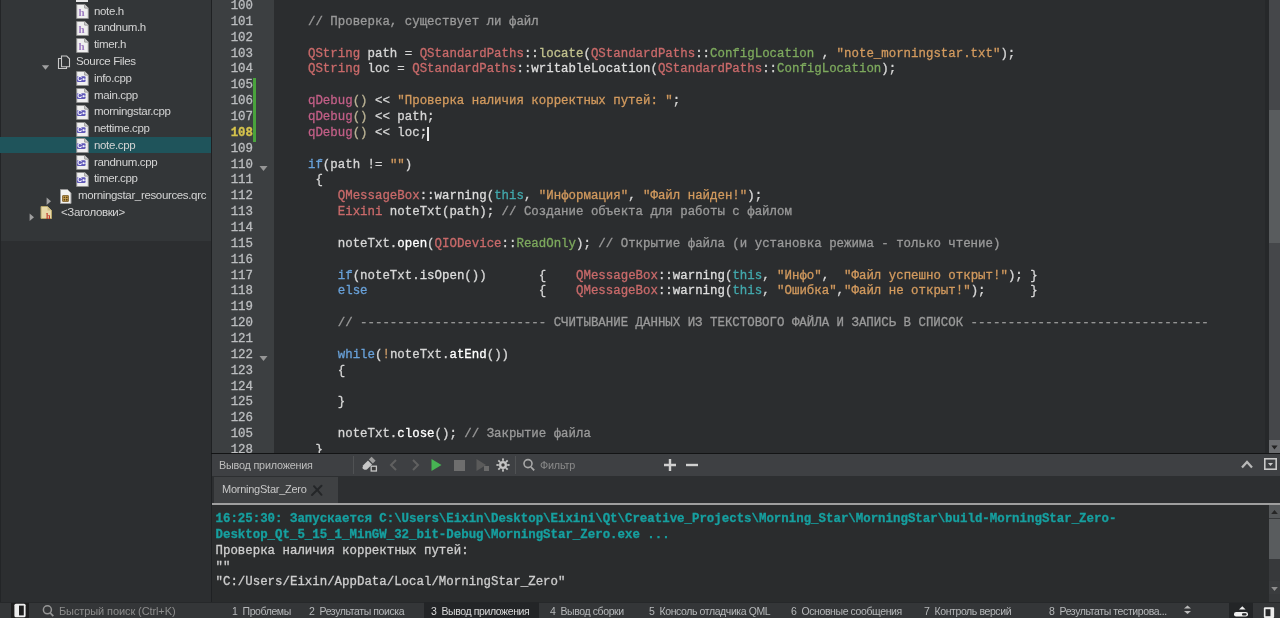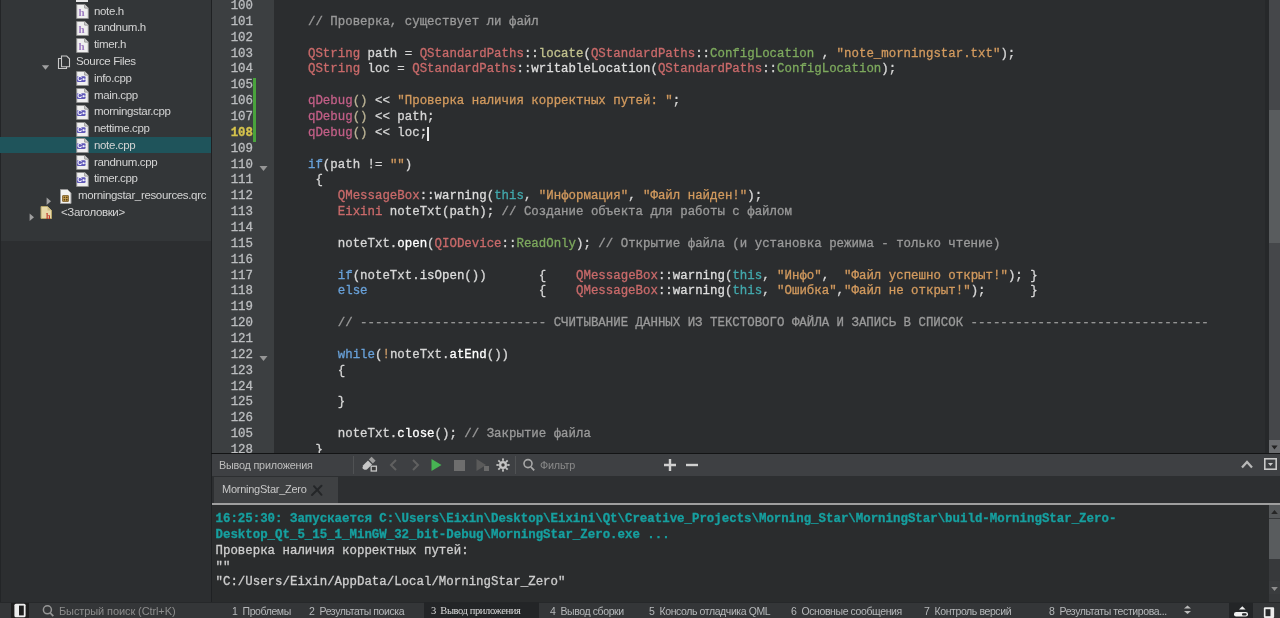--- a/index.html
+++ b/index.html
@@ -57,21 +57,21 @@
 .wl{color:#cdcdcd;}
 
 #csb{left:1269px;top:504.6px;width:11px;height:97.4px;background:#37393b;}
 #csb .thumb{position:absolute;left:0;top:14px;width:11px;height:40px;background:#595c5e;}
 #csb .btnu{position:absolute;left:0;top:0;width:11px;height:13px;background:#55585a;}
 #csb .btnd{position:absolute;left:0;top:76px;width:11px;height:13px;background:#3a3c3e;}
 
 #statusbar{left:211px;top:602px;width:1069px;height:16px;background:#343638;border-top:1px solid #26282a;box-sizing:border-box;}
 .stab{position:absolute;top:2.5px;font-size:10.5px;letter-spacing:-0.4px;color:#b6b8ba;white-space:nowrap;}
 .snum{color:inherit;}
-.stab.on{color:#d9d9d9;font-family:Liberation Serif, serif;}
+.stab.on{color:#d9d9d9;}
 .sact{position:absolute;left:424px;top:0;width:115px;height:16px;background:#232527;}
 
 #quickbar{left:0;top:602px;width:211px;height:16px;background:#343638;border-top:1px solid #26282a;box-sizing:border-box;}
 #qicon{position:absolute;left:11px;top:0;width:18px;height:15px;background:#1e1e1e;}
 #qtext{position:absolute;left:59px;top:2px;font-size:11px;letter-spacing:-0.1px;color:#8d8d8d;white-space:nowrap;}
 </style></head>
 <body>
 <div id="app">
 <div class="abs" id="sidebar">
 <div class="edge"></div>

